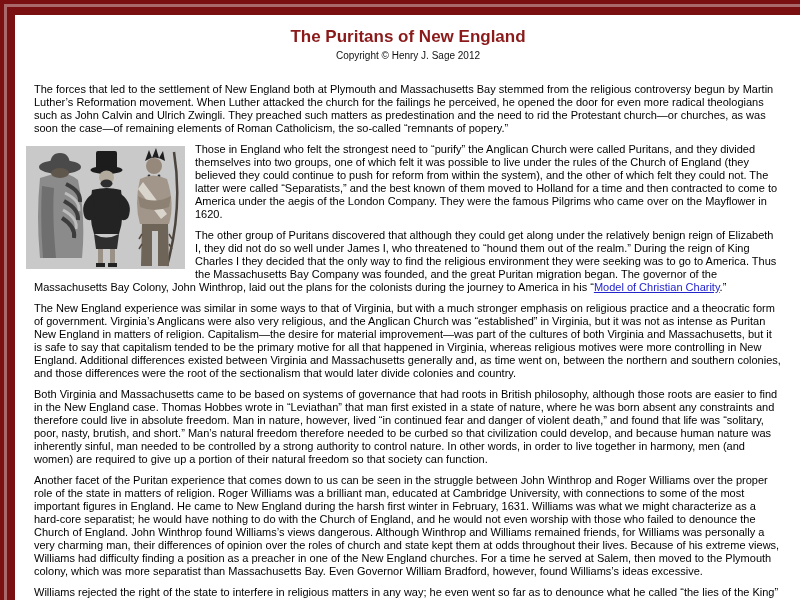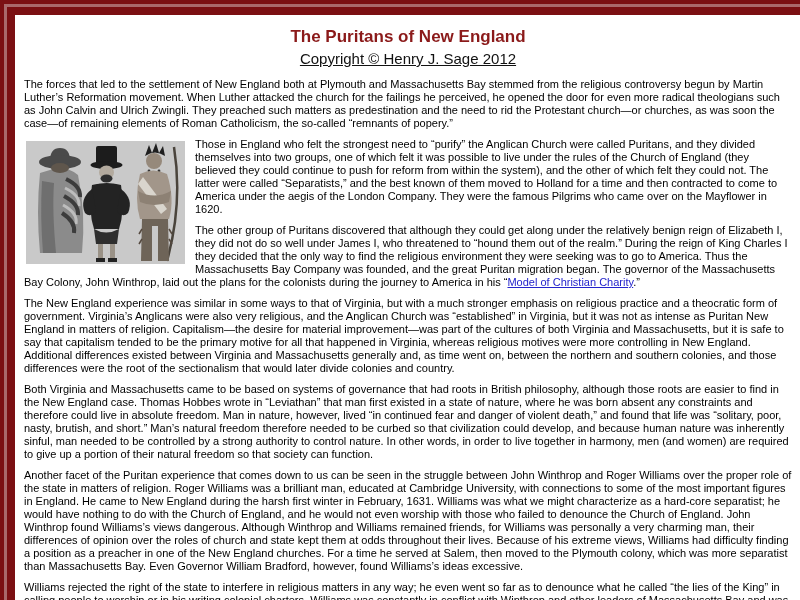--- a/index.html
+++ b/index.html
@@ -9,22 +9,22 @@
     color:#000;
   }
   .frame-outer{height:600px;box-sizing:border-box;border-top:4px solid #7b1013;border-left:4px solid #7b1013;}
   .frame-mid{height:100%;box-sizing:border-box;border-top:3px solid #a9696b;border-left:3px solid #a9696b;}
   .frame-inner{height:100%;box-sizing:border-box;border-top:8px solid #7b1013;border-left:8px solid #7b1013;}
   .content{padding:5px 4px 6px 5px;}
   h1.page-title{
     text-align:center;color:#8b1a1a;font-size:17px;line-height:23px;
     font-weight:bold;margin:5px 0 2px 0;
   }
-  .copyright{text-align:center;font-size:15px;color:#111;margin:0 0 11px 0;text-decoration:underline;}
-  p.body-par{font-size:11px;line-height:13px;margin:8px 4px;}
+  .copyright{text-align:center;font-size:10px;color:#111;margin:0 0 22px 0;}
+  p.body-par{font-size:11px;line-height:13px;margin:8px 14px;}
   a.doclink{color:#2323cc;text-decoration:underline;cursor:pointer;}
   .figure{float:left;width:159px;height:123px;margin:3px 10px 2px 6px;}
   .clear{clear:both;}
 </style>
 </head>
 <body>
 
 <div class="frame-outer">
  <div class="frame-mid">
   <div class="frame-inner">

